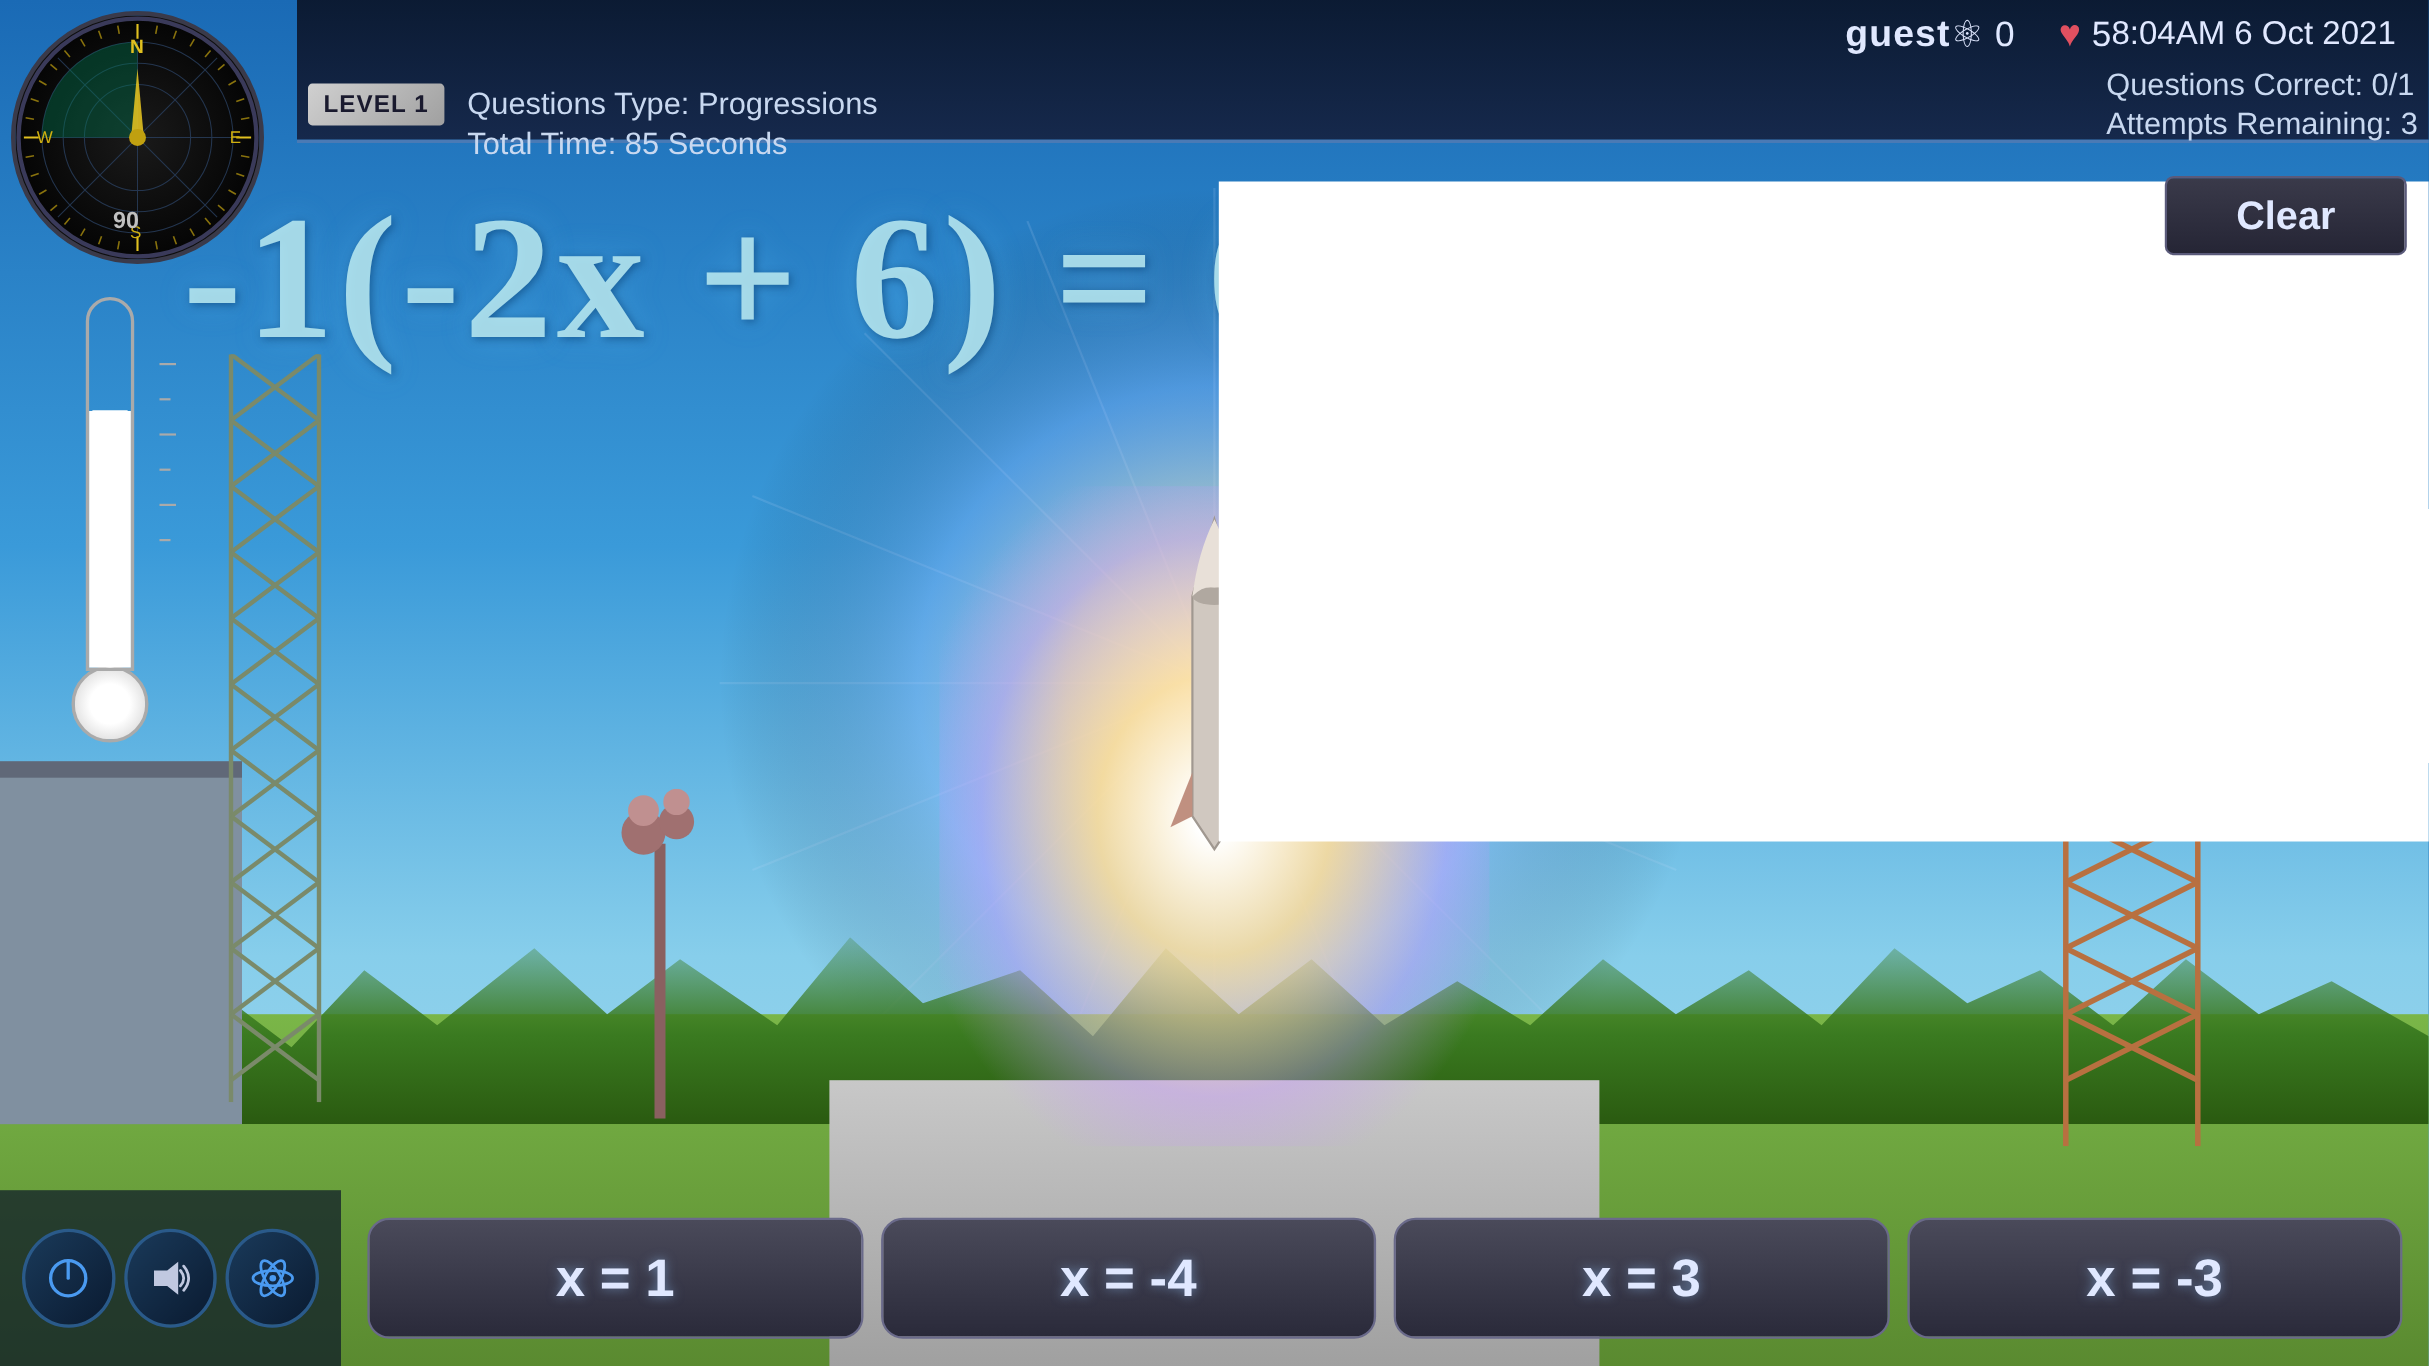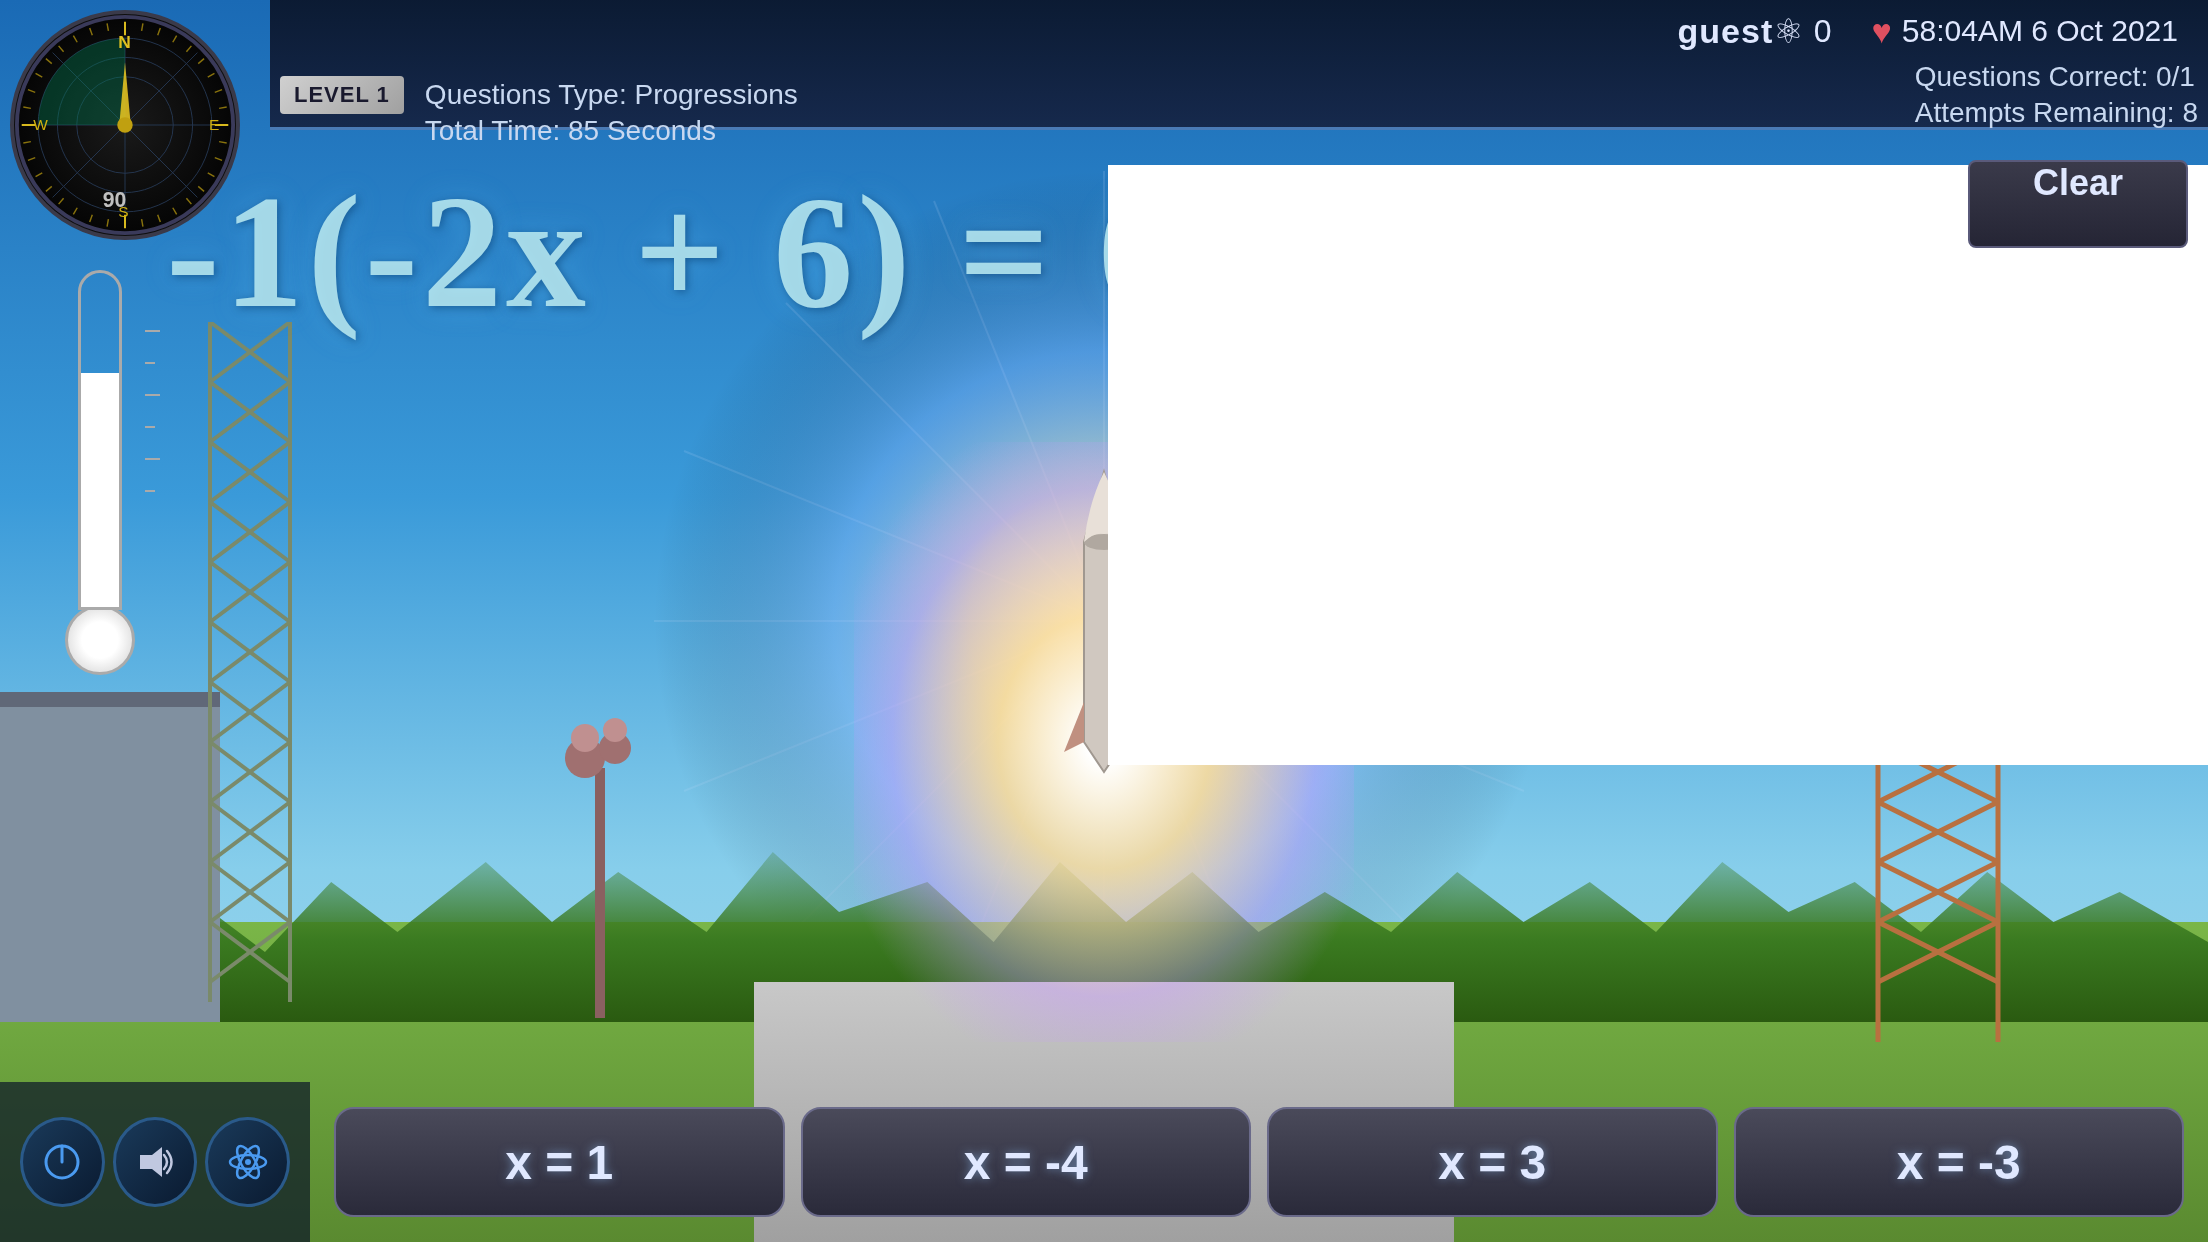--- a/index.html
+++ b/index.html
@@ -203,31 +203,31 @@
       letter-spacing: 4px;
       white-space: nowrap;
     }
 
     
     .clear-button {
       position: absolute;
       top: 160px;
       right: 20px;
       width: 220px;
-      height: 88px;
+      height: 72px;
       background: linear-gradient(180deg, #3a3a4a 0%, #252535 100%);
       border: 2px solid #5a5a7a;
       border-radius: 8px;
       color: #e0e8ff;
       font-size: 36px;
       font-weight: bold;
       cursor: pointer;
       z-index: 25;
       display: flex;
-      align-items: flex-start;
+      align-items: center;
       justify-content: center;
     }
 
     
     .drawing-panel {
       position: absolute;
       top: 165px;
       right: 0;
       width: 1100px;
       height: 600px;
@@ -537,21 +537,21 @@
     <span class="header-datetime">8:04AM  6 Oct 2021</span>
   </div>
   <div class="header-bottom">
     <div class="level-badge">LEVEL 1</div>
     <div class="header-info-left">
       <span class="info-text">Questions Type: Progressions</span>
       <span class="info-text">Total Time: 85 Seconds</span>
     </div>
     <div class="header-info-right">
       <span class="info-text">Questions Correct: 0/1</span>
-      <span class="info-text">Attempts Remaining: 8</span>
+      <span class="info-text">Attempts Remaining: 3</span>
     </div>
   </div>
 </div>
 
 <div class="equation-display">
   <span class="equation-text">-1(-2x + 6) = 0</span>
 </div>
 
 <div class="drawing-panel"></div>
 

